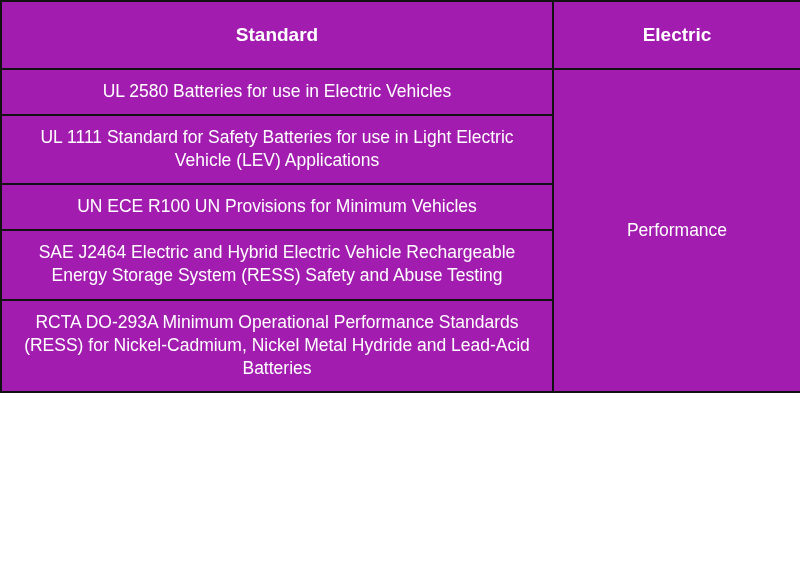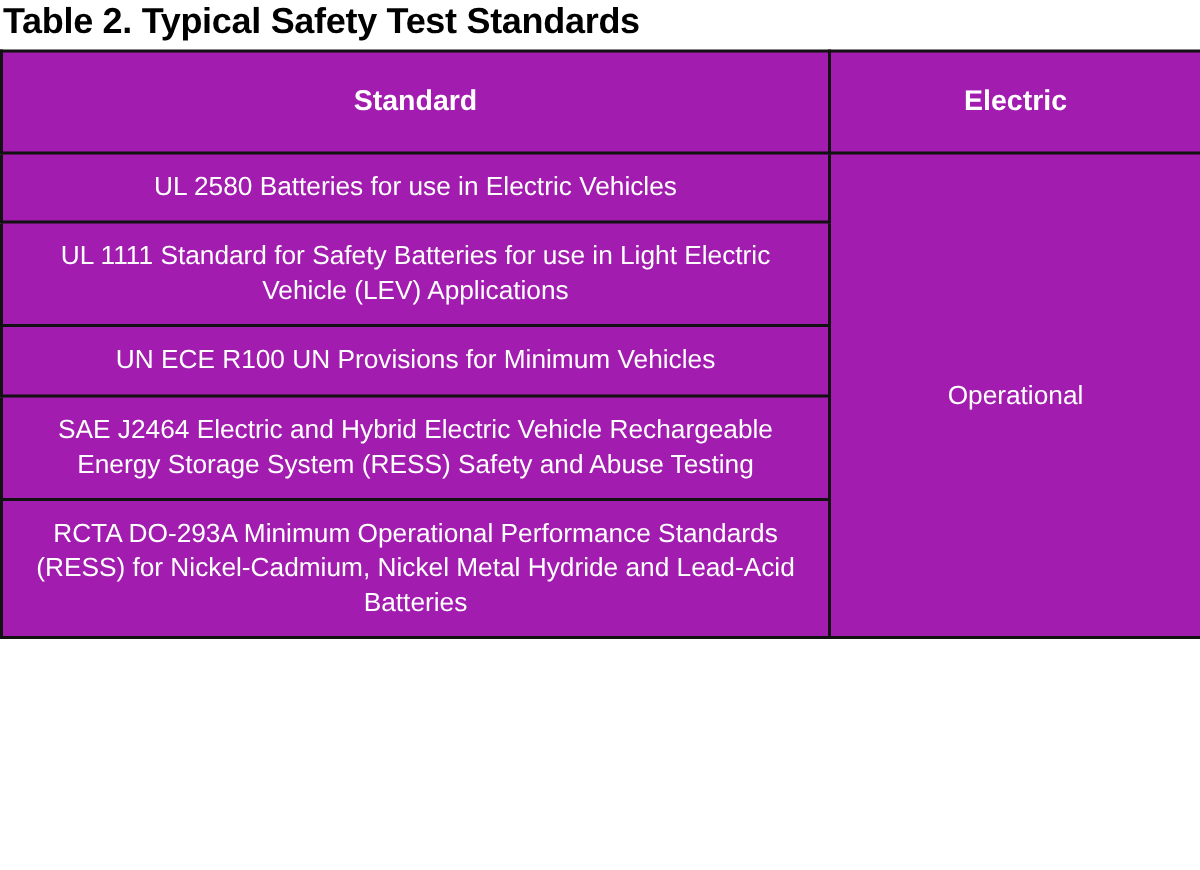--- a/index.html
+++ b/index.html
@@ -59,37 +59,36 @@
     padding: 6px 8px;
   }
   col.col-standard { width: 552px; }
   col.col-industry { width: 248px; }
 </style>
 </head>
 <body>
 
 <div class="page">
 
-  <div class="table-caption">Table 2. Typical Safety Test Standards</div>
 
   <table class="safety-table">
     <colgroup>
       <col class="col-standard">
       <col class="col-industry">
     </colgroup>
     <thead>
       <tr>
         <th>Standard</th>
         <th>Electric</th>
       </tr>
     </thead>
     <tbody>
       <tr>
         <td class="standard-cell">UL 2580 Batteries for use in Electric Vehicles</td>
-        <td class="industry-cell" rowspan="5">Operational</td>
+        <td class="industry-cell" rowspan="5">Performance</td>
       </tr>
       <tr>
         <td class="standard-cell">UL 1111 Standard for Safety Batteries for use in Light Electric Vehicle (LEV) Applications</td>
       </tr>
       <tr>
         <td class="standard-cell">UN ECE R100 UN Provisions for Minimum Vehicles</td>
       </tr>
       <tr>
         <td class="standard-cell">SAE J2464 Electric and Hybrid Electric Vehicle Rechargeable Energy Storage System (RESS) Safety and Abuse Testing</td>
       </tr>

